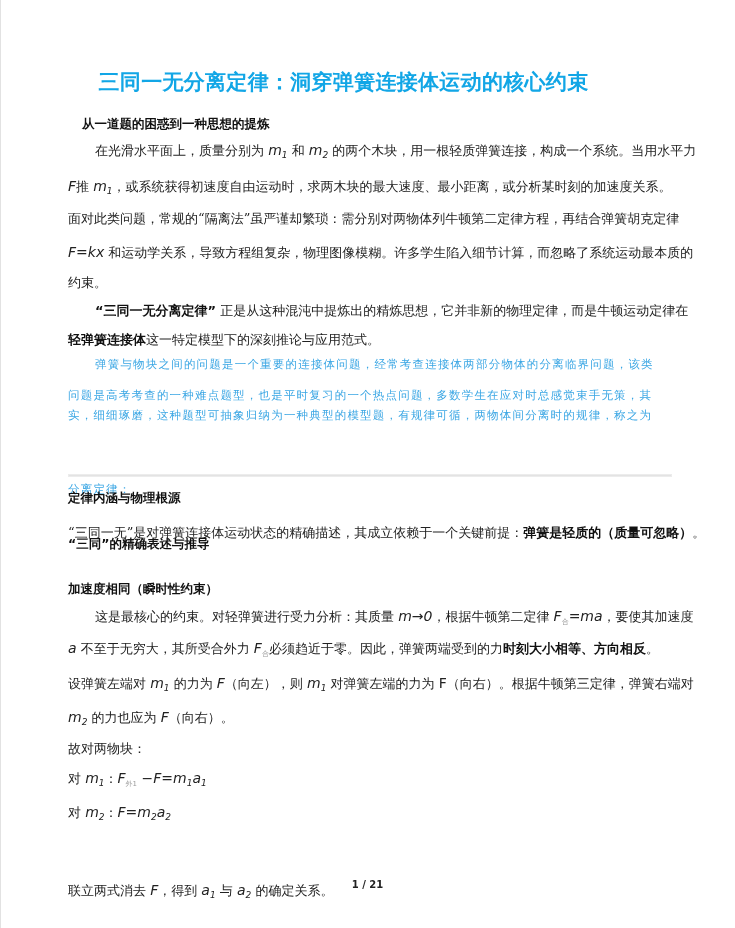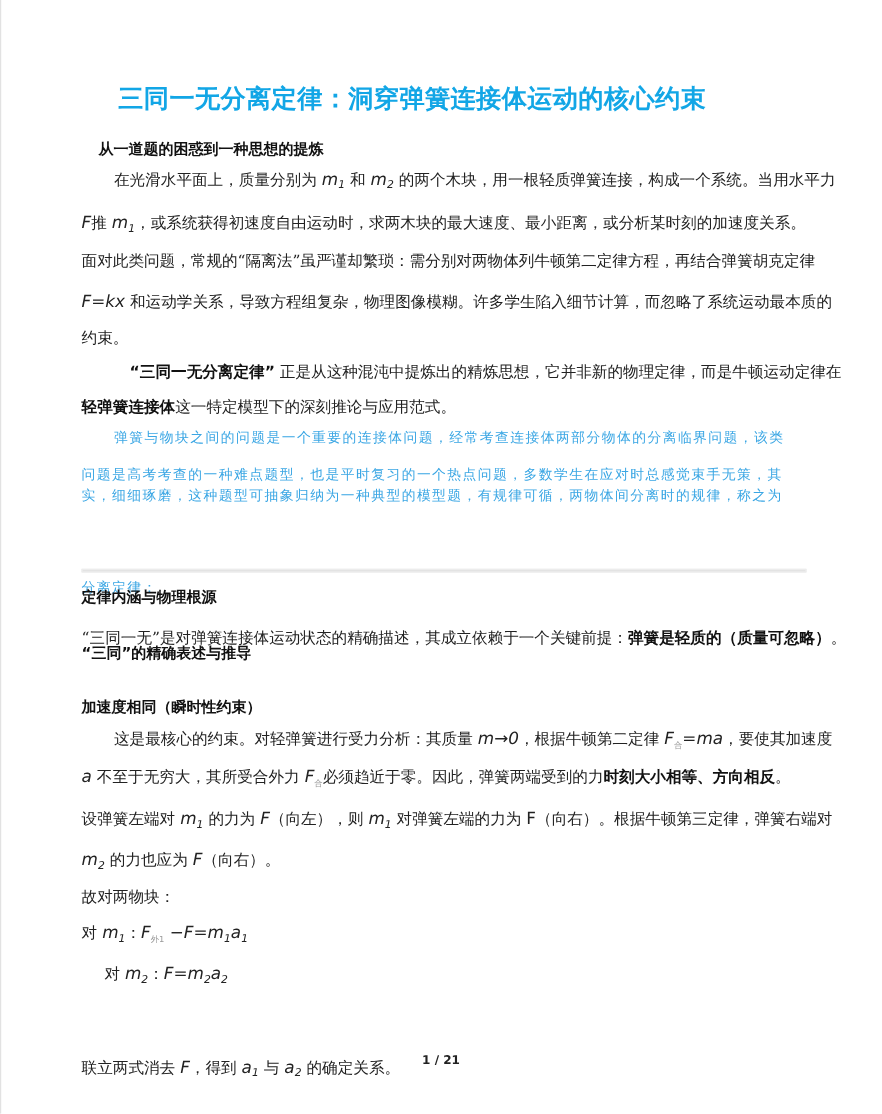--- a/index.html
+++ b/index.html
@@ -40,30 +40,30 @@
 <div class="line" style="top:177px;">
   <span class="m">F</span><span>推 </span><span class="m">m</span><span class="sub">1</span><span>，或系统获得初速度自由运动时，求两木块的最大速度、最小距离，或分析某时刻的加速度关系。</span>
 </div>
 
 <div class="line" style="top:210px;">面对此类问题，常规的“隔离法”虽严谨却繁琐：需分别对两物体列牛顿第二定律方程，再结合弹簧胡克定律</div>
 <div class="line" style="top:243px;">
   <span class="m">F=kx</span><span> 和运动学关系，导致方程组复杂，物理图像模糊。许多学生陷入细节计算，而忽略了系统运动最本质的</span>
 </div>
 <div class="line" style="top:274px;">约束。</div>
 
-<div class="line" style="left:108px; top:302px;">
+<div class="line" style="left:95px; top:302px;">
   <span class="b">“三同一无分离定律”</span><span> 正是从这种混沌中提炼出的精炼思想，它并非新的物理定律，而是牛顿运动定律在</span>
 </div>
 <div class="line" style="top:331px;">
   <span class="b">轻弹簧连接体</span><span>这一特定模型下的深刻推论与应用范式。</span>
 </div>
 
 <div class="line blue" style="left:95px; top:355px;">弹簧与物块之间的问题是一个重要的连接体问题，经常考查连接体两部分物体的分离临界问题，该类</div>
 <div class="line blue" style="top:386px;">问题是高考考查的一种难点题型，也是平时复习的一个热点问题，多数学生在应对时总感觉束手无策，其</div>
-<div class="line blue" style="top:406px;font-family:Liberation Mono, monospace;">实，细细琢磨，这种题型可抽象归纳为一种典型的模型题，有规律可循，两物体间分离时的规律，称之为</div>
+<div class="line blue" style="top:406px;">实，细细琢磨，这种题型可抽象归纳为一种典型的模型题，有规律可循，两物体间分离时的规律，称之为</div>
 <div class="line blue" style="top:432px;margin-top:48px;">分离定律：</div>
 
 <div class="sep"></div>
 
 <div class="line h" style="top:489px;">定律内涵与物理根源</div>
 
 <div class="line" style="top:524px;">
   <span>“三同一无”是对弹簧连接体运动状态的精确描述，其成立依赖于一个关键前提：</span><span class="b">弹簧是轻质的（质量可忽略）</span><span>。</span>
 </div>
 
@@ -83,21 +83,21 @@
 <div class="line" style="top:708px;">
   <span class="m">m</span><span class="sub">2</span><span> 的力也应为 </span><span class="m">F</span><span>（向右）。</span>
 </div>
 
 <div class="line" style="top:740px;">故对两物块：</div>
 
 <div class="line" style="top:769px;">
   <span>对 </span><span class="m">m</span><span class="sub">1</span><span>：</span><span class="m">F</span><span class="subs">外1</span><span class="m">  −F=m</span><span class="sub">1</span><span class="m">a</span><span class="sub">1</span>
 </div>
 
-<div class="line" style="top:803px;margin-left:19px;">
+<div class="line" style="top:803px;">
   <span>对  </span><span class="m">m</span><span class="sub">2</span><span>：</span><span class="m">F=m</span><span class="sub">2</span><span class="m">a</span><span class="sub">2</span>
 </div>
 
 <div class="line" style="top:837px;margin-top:44px;">
   <span>联立两式消去 </span><span class="m">F</span><span>，得到 </span><span class="m">a</span><span class="sub">1</span><span> 与 </span><span class="m">a</span><span class="sub">2</span><span> 的确定关系。</span>
 </div>
 
 <div class="footer">1 / 21</div>
 
 </body></html>

